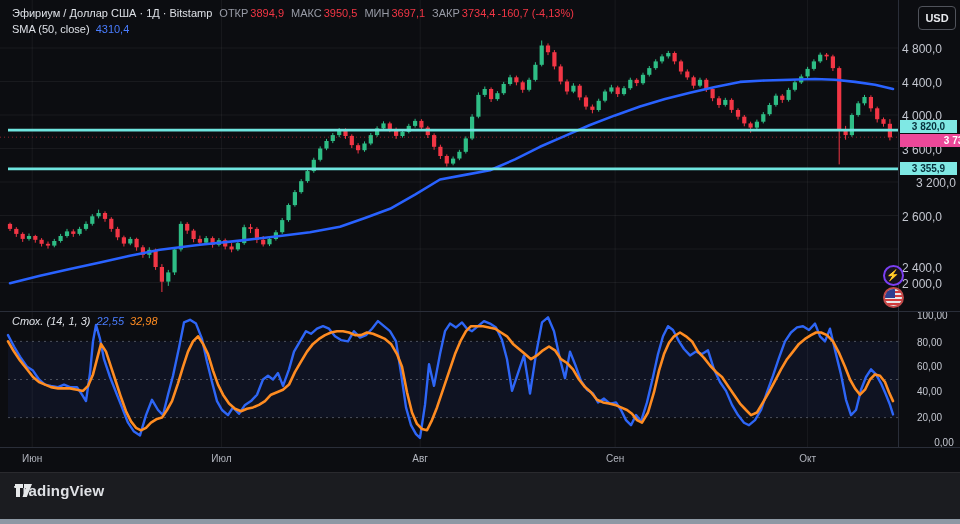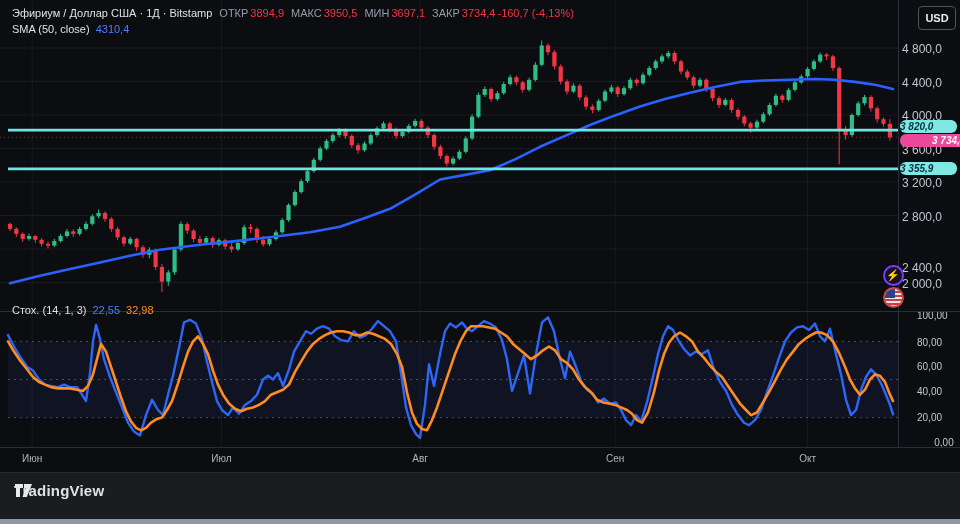--- a/index.html
+++ b/index.html
@@ -6,22 +6,22 @@
   #frame{position:relative;width:960px;height:524px;background:#0c0d11;overflow:hidden;
          font-family:"Liberation Sans",sans-serif;-webkit-font-smoothing:antialiased;}
   svg{position:absolute;left:0;display:block;}
   .legend-row{position:absolute;left:12px;white-space:nowrap;font-size:11px;color:#dde0e6;z-index:30;}
   .legend-row .lab{color:#989ba6;margin-left:7px;}
   .legend-row .val-dn{color:#f23645;margin-left:2px;}
   .legend-row .val-blue{color:#4a7dff;margin-left:6px;}
   .legend-row .val-orange{color:#ff8c21;margin-left:6px;}
   .tick{position:absolute;left:902px;width:54px;text-align:left;font-size:12px;color:#c3c6cf;z-index:5;}
   .stick{position:absolute;left:902px;width:54px;text-align:left;font-size:10px;color:#c3c6cf;z-index:5;margin-left:15px;}
-  .badge{position:absolute;left:900px;width:57px;height:13px;line-height:13px;text-align:left;
-         font-size:10px;font-weight:bold;border-radius:6px;z-index:20;font-style:italic;}
+  .badge{position:absolute;left:900px;width:57px;height:13px;line-height:13px;text-align:center;
+         font-size:10px;font-weight:bold;border-radius:0;z-index:20;}
   .badge.level{background:#7fe8e4;color:#07313d;}
   .badge.last{background:#ec4899;color:#fff;padding-left:32px;}
   .month{position:absolute;top:453px;font-size:10px;color:#b2b5be;transform:translateX(-50%);z-index:5;}
   #usd-btn{position:absolute;top:6px;left:918px;width:36px;height:22px;line-height:22px;text-align:center;
            border:1px solid #50535b;border-radius:4px;color:#e8eaee;font-size:11px;font-weight:bold;z-index:40;cursor:pointer;}
   .sep-h{position:absolute;left:0;width:960px;height:1px;background:#2a2e39;z-index:8;}
   .sep-v{position:absolute;top:0;left:898px;width:1px;height:447px;background:#2a2e39;z-index:8;}
   .circ{position:absolute;width:21px;height:21px;border-radius:50%;z-index:25;box-sizing:border-box;text-align:center;}
   #icon-lightning{left:883px;top:265px;background:#17121f;border:2px solid #7b3ff2;color:#a06bf0;
                   font-size:11px;line-height:17px;}
@@ -373,21 +373,21 @@
 
   <div id="price-axis-zone"></div>
   <div id="time-axis-zone"></div>
 
   <div class="legend-row" style="top:7px;">
     <span>Эфириум / Доллар США · 1Д · Bitstamp</span><span class="lab">ОТКР</span><span class="val-dn">3894,9</span><span class="lab">МАКС</span><span class="val-dn">3950,5</span><span class="lab">МИН</span><span class="val-dn">3697,1</span><span class="lab">ЗАКР</span><span class="val-dn">3734,4</span><span class="val-dn">-160,7 (-4,13%)</span>
   </div>
   <div class="legend-row" style="top:23px;">
     <span>SMA (50, close)</span><span class="val-blue">4310,4</span>
   </div>
-  <div class="legend-row" style="top:304px;">
+  <div class="legend-row" style="top:315px;font-style:italic;">
     <span>Стох. (14, 1, 3)</span><span class="val-blue">22,55</span><span class="val-orange">32,98</span>
   </div>
 
   <div id="usd-btn">USD</div>
 
   <div id="icon-lightning" class="circ">⚡</div>
   <div id="icon-flag" class="circ"></div>
 
   <div id="footer">
     <div id="footer-brand">
@@ -396,22 +396,22 @@
         <path fill="#e6e8ea" d="M10 3h8l-5.2 13h-4.3l3.6-9H10z"></path>
       </svg>
       <span>TradingView</span>
     </div>
   </div>
   <div id="bottom-strip"></div>
 <div class="tick" style="top: 42px;">4 800,0</div>
     <div class="tick" style="top: 75.5px;">4 400,0</div>
     <div class="tick" style="top: 109px;">4 000,0</div>
     <div class="tick" style="top: 142.5px;">3 600,0</div>
-    <div class="tick" style="top: 176px;">3 200,0</div>
-    <div class="tick" style="top: 209.5px;">2 800,0</div>
+    <div class="tick" style="top: 176px; text-align: right;">3 200,0</div>
+    <div class="tick" style="top: 209.5px;">2 600,0</div>
     <div class="tick" style="top: 243px; margin-top: 18px;">2 400,0</div>
     <div class="tick" style="top: 276.5px;">2 000,0</div>
     <div class="stick" style="top: 310px;">100,00</div>
     <div class="stick" style="top: 337px;">80,00</div>
     <div class="stick" style="top: 360.8px;">60,00</div>
     <div class="stick" style="top: 386.2px;">40,00</div>
     <div class="stick" style="top: 411.6px;">20,00</div>
     <div class="stick" style="top: 437px; text-align: center;">0,00</div>
     <div class="month" style="left: 32.2px;">Июн</div>
     <div class="month" style="left: 221.4px;">Июл</div>

